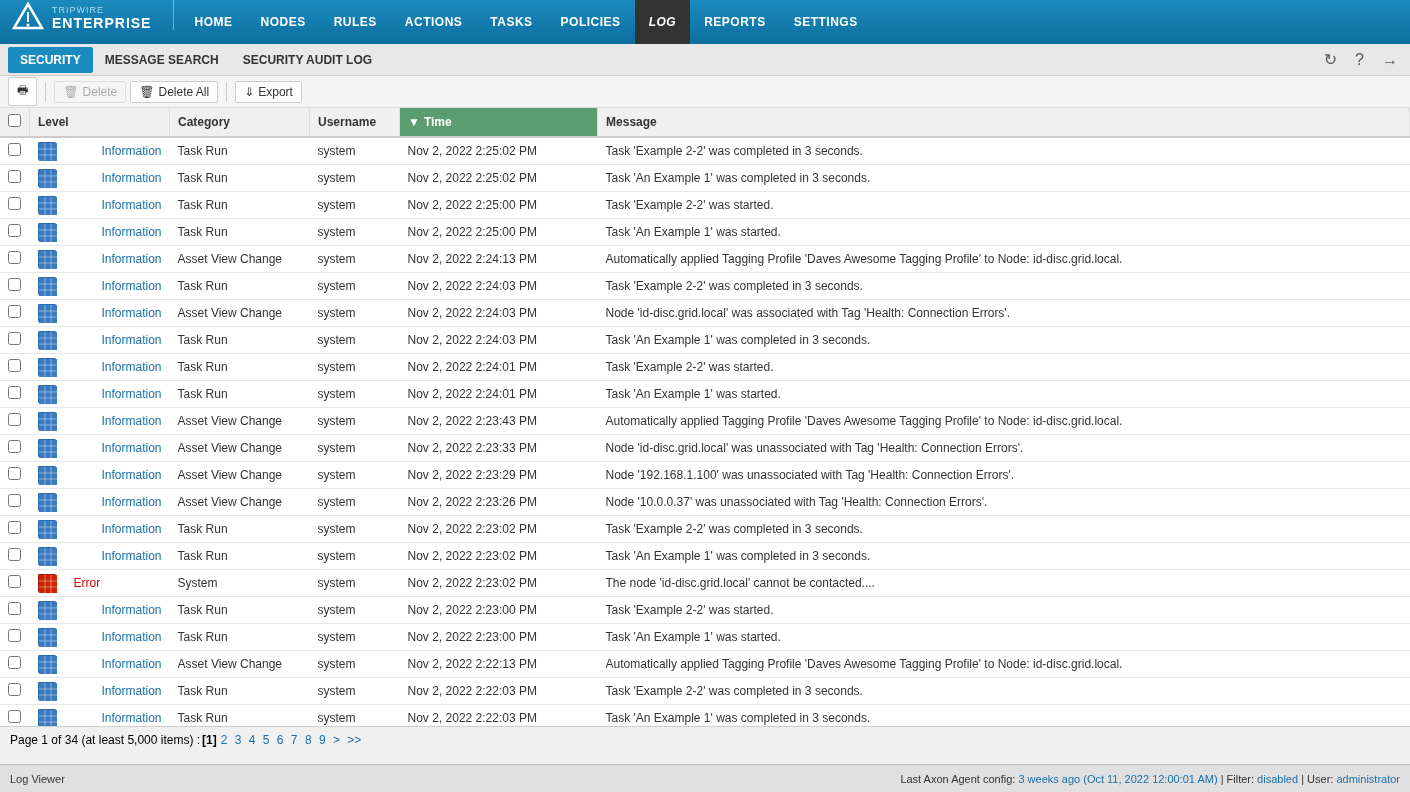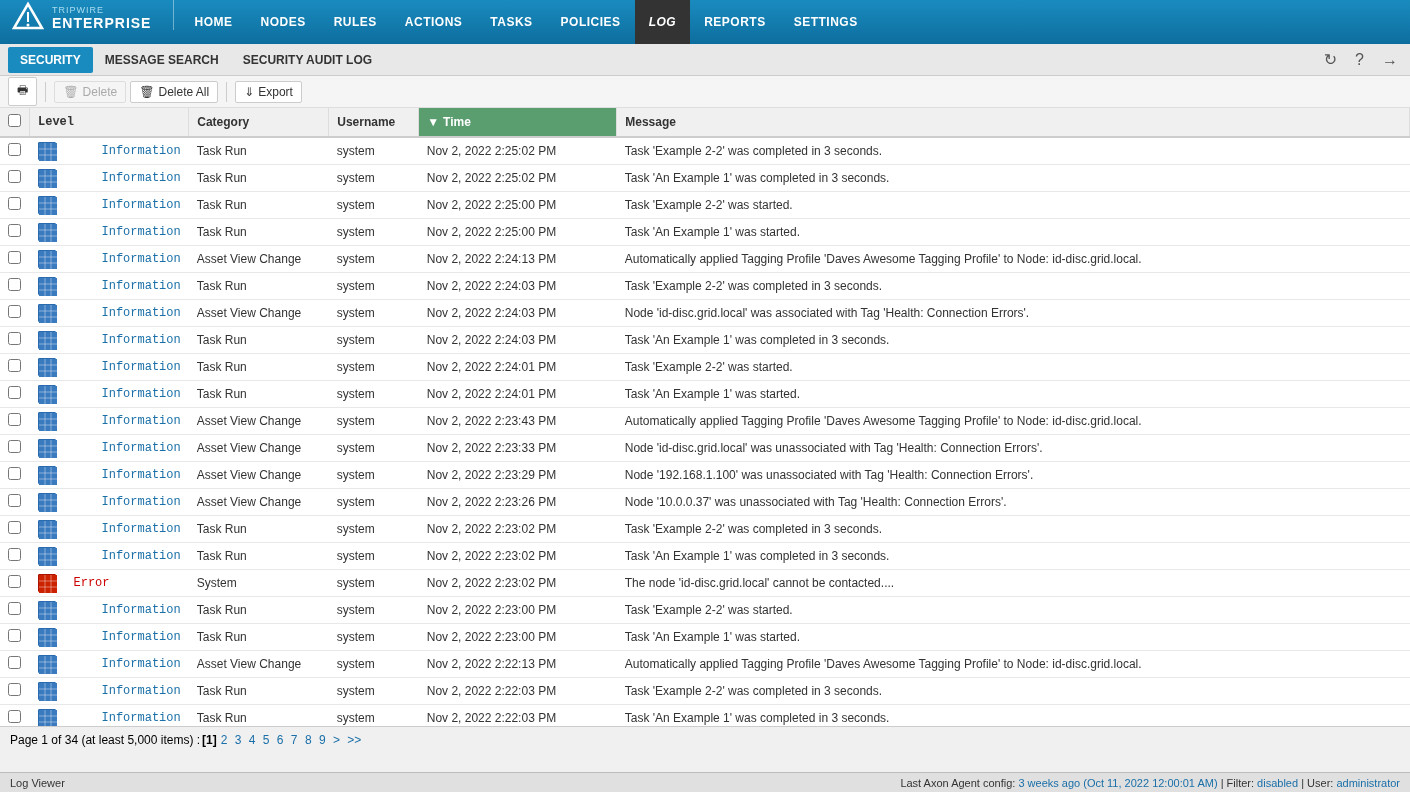--- a/index.html
+++ b/index.html
@@ -134,21 +134,21 @@
       color: white;
     }
     td {
       padding: 4px 8px;
       border-bottom: 1px solid #e8e8e8;
       font-size: 12px;
       color: #333;
       vertical-align: middle;
     }
     .col-checkbox { width: 26px; }
-    .col-level { width: 90px; font-family: Liberation Mono, monospace; }
+    .col-level { width: 90px; }
     .col-category { width: 140px; }
     .col-username { width: 90px; }
     .col-time { width: 198px; }
     .col-message { }
     .info-link { color: #1a6fa8; text-decoration: none; cursor: pointer; padding-left: 42px; }
     .error-link { color: #cc0000; text-decoration: none; cursor: pointer; margin-left: 14px; }
     .level-icon {
       width: 18px;
       height: 18px;
       display: inline-block;
@@ -194,21 +194,21 @@
     }
     .page-current {
       font-weight: bold;
       margin: 0 2px;
     }
 
     
     .footer {
       background: #e0e0e0;
       border-top: 1px solid #bbb;
-      height: 20px;
+      height: 28px;
       display: flex;
       align-items: center;
       padding: 0 10px;
       font-size: 11px;
       color: #333;
       position: fixed;
       bottom: 0;
       width: 1410px;
     }
     .footer-right { margin-left: auto; }

